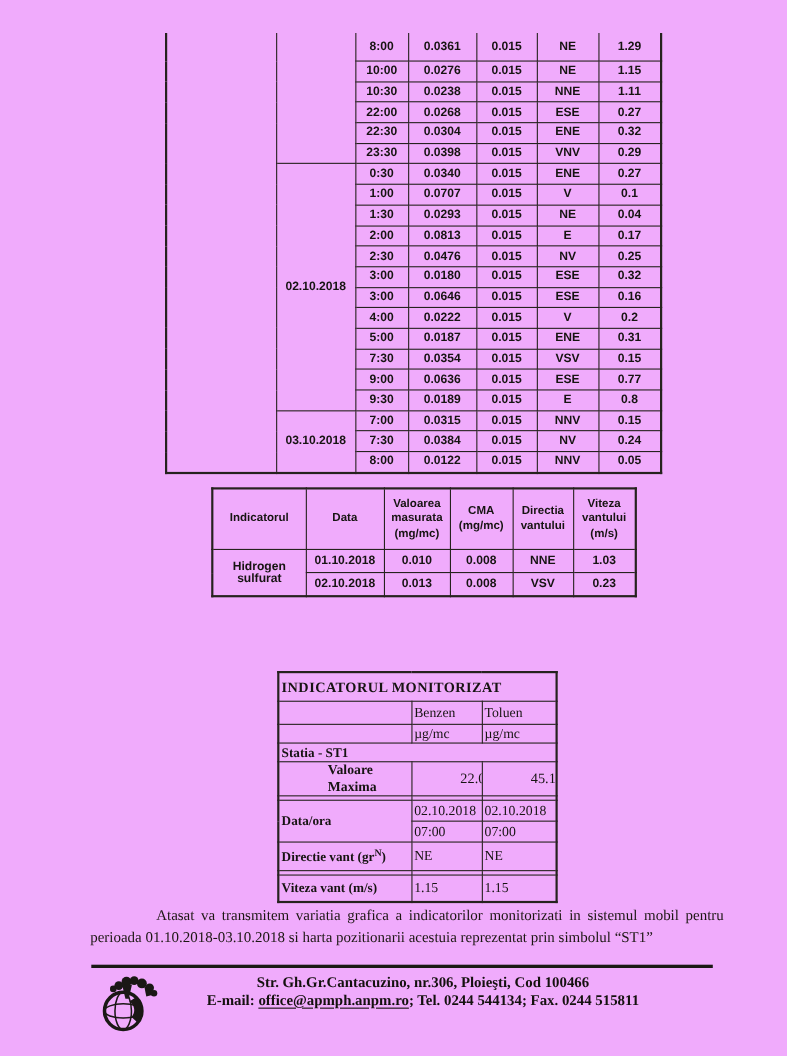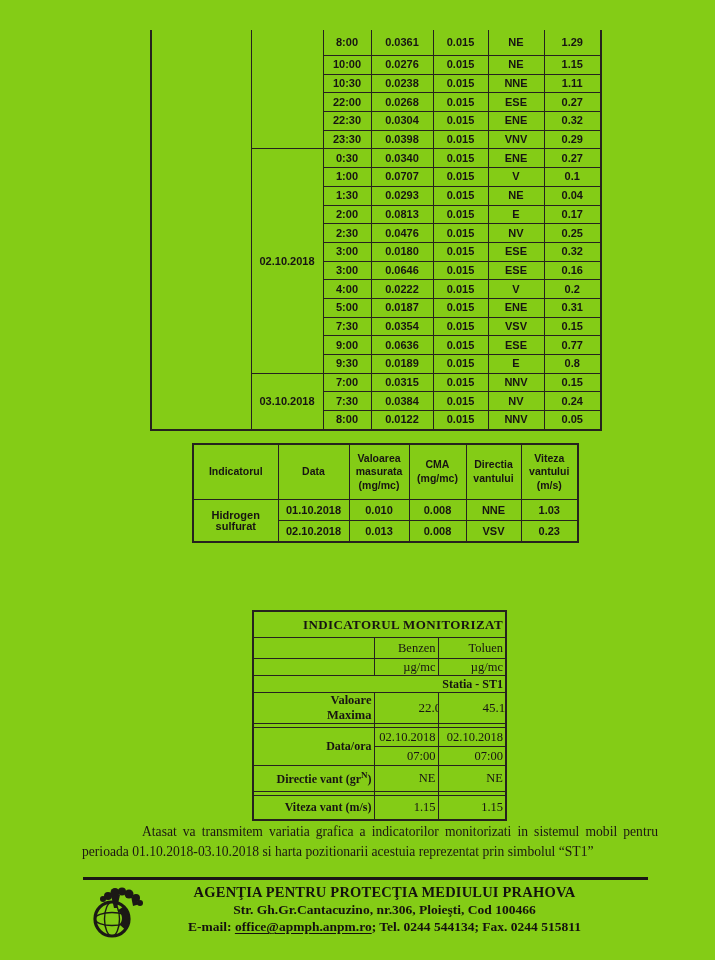--- a/index.html
+++ b/index.html
@@ -1,18 +1,18 @@
 <!DOCTYPE html>
 <html><head>
 <meta charset="utf-8">
 <style>
   html,body { margin:0; padding:0; background:#e8e8e6; }
   .page {
     position:relative; width:715px; height:960px; margin:0 auto;
-    background:#84cc16; overflow:hidden;
+    background:#f0abfc; overflow:hidden;
     font-family:"Liberation Serif", serif; color:#171412;
   }
 
   
   table { border-collapse:collapse; table-layout:fixed; }
   .readings {
     position:absolute; left:150px; top:30px; width:450px;
     font-family:"Liberation Sans", sans-serif; font-weight:700; font-size:11px;
     border:2px solid #26221e; border-top:0;
   }
@@ -44,21 +44,21 @@
   }
   .para1 { top:560px; }
   .para2 { top:822px; }
 
   
   .indicator {
     position:absolute; left:252px; top:610px; width:253px;
     border:2px solid #26221e; font-family:"Liberation Serif", serif;
   }
   .indicator td {
-    border:1.5px solid #26221e; text-align:right; vertical-align:middle;
+    border:1.5px solid #26221e; text-align:left; vertical-align:middle;
     padding:0 2px; font-size:12.5px; overflow:hidden;
   }
   .indicator .ttl  { font-weight:700; font-size:13px; letter-spacing:.4px; height:25px; }
   .indicator .hdr  { height:21px; font-size:12.5px; }
   .indicator .unit { height:17px; font-size:12px; }
   .indicator .sta  { font-weight:700; font-size:12px; height:16px; }
   .indicator .lbl  { font-weight:700; font-size:12px; }
   .indicator .vmax td { height:27px; font-size:13px;padding-left:44px; }
   .indicator .vmax .lbl { font-size:12.5px; }
   .indicator .drow td { height:18px; }
@@ -359,18 +359,17 @@
       <circle cx="25" cy="8.5" r="4.5"></circle>
       <circle cx="32" cy="7.5" r="4"></circle>
       <circle cx="39" cy="10" r="4.5"></circle>
       <circle cx="46" cy="14" r="4"></circle>
       <circle cx="50" cy="19" r="3"></circle>
       <path d="M21 11 L30 11 L27 24 L24 24 Z"></path>
       <path d="M41 12 L50 20 L43 22 Z"></path>
     </g>
   </svg>
   <div class="footer-text">
-    <div class="footer-name">AGENŢIA PENTRU PROTECŢIA MEDIULUI PRAHOVA</div>
     <div class="footer-addr">Str. Gh.Gr.Cantacuzino, nr.306, Ploieşti, Cod 100466</div>
     <div class="footer-contact"><span>E-mail: </span><span class="u">office@apmph.anpm.ro</span><span>; Tel. 0244 544134; Fax. 0244 515811</span></div>
   </div>
 
 </div>
 
 </body></html>

